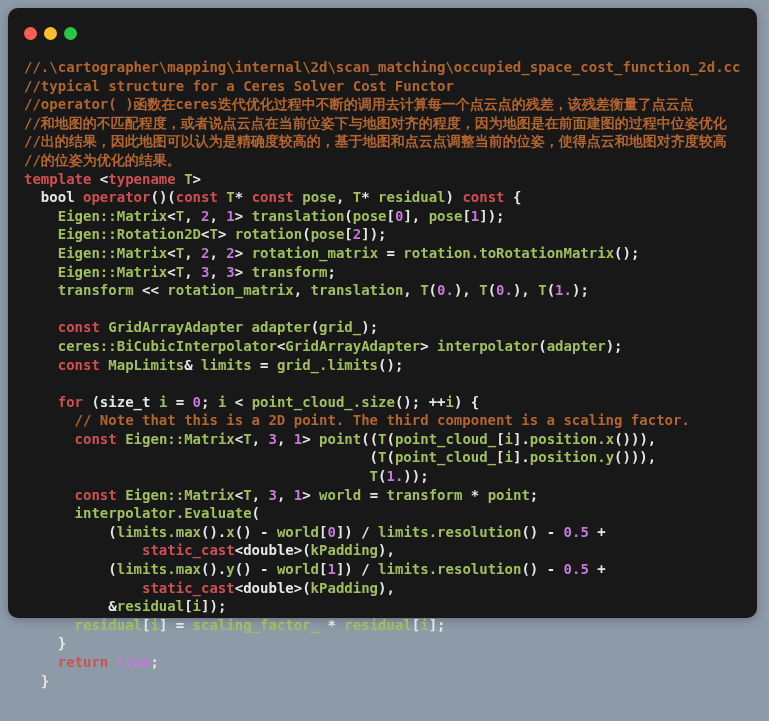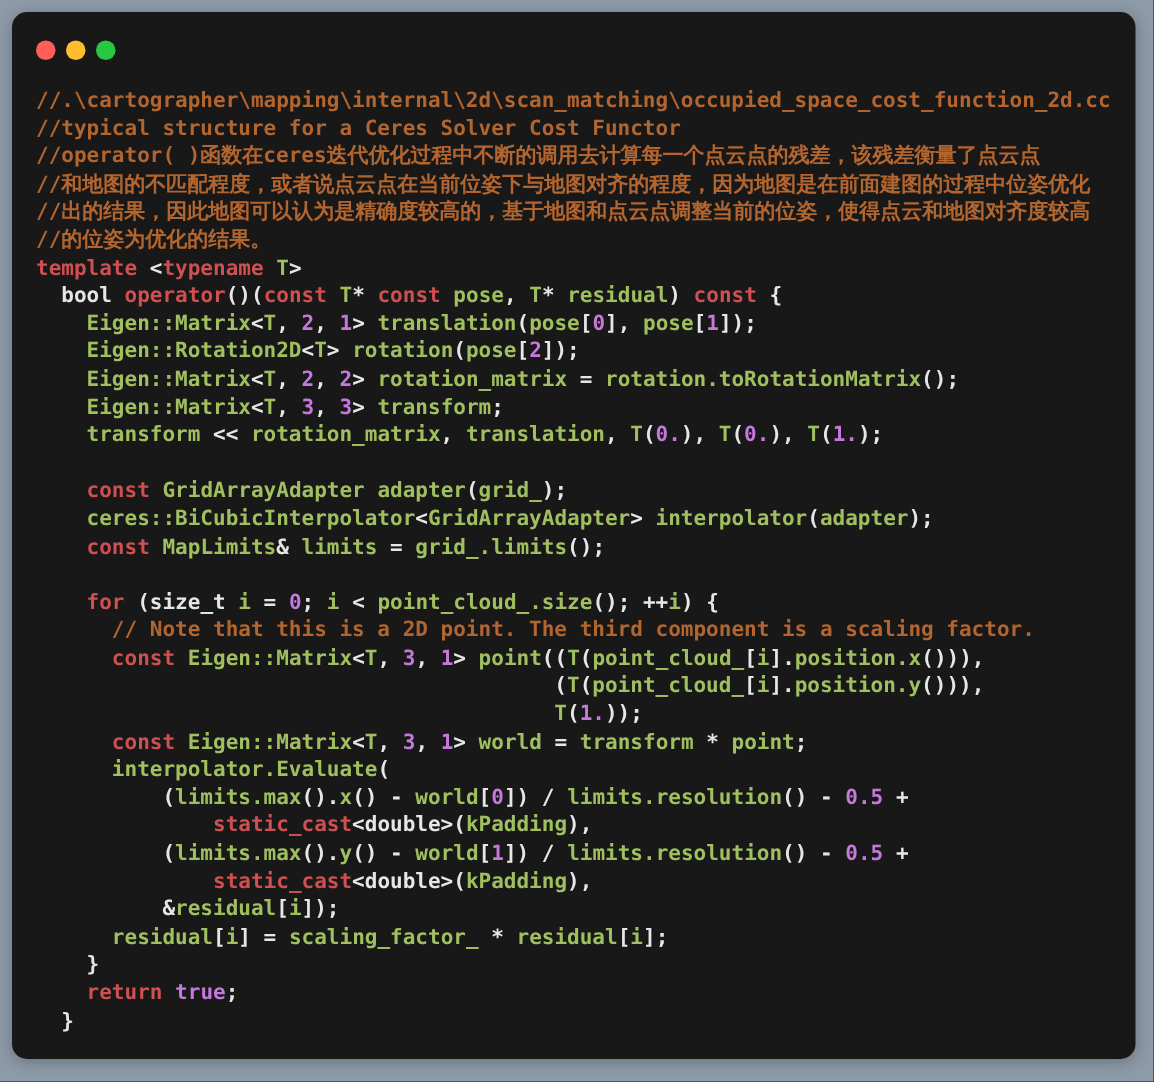--- a/index.html
+++ b/index.html
@@ -4,21 +4,21 @@
 <style>
   html,body{margin:0;padding:0;}
   body{
     width:769px;height:721px;
     background:#8d9aa8;
     font-family:"DejaVu Sans Mono","Liberation Mono",monospace;
     overflow:hidden;
   }
   .code-window{
     position:absolute;left:8px;top:8px;
-    width:749px;height:698px;
+    width:749px;height:610px;
     background:#181818;
     border-radius:10px;
     box-sizing:border-box;
     padding:18px 28px 14px 16px;
     box-shadow:0 2px 10px rgba(0,0,0,.25);
   }
   .window-controls{height:14px;display:flex;align-items:center;gap:7px;}
   .traffic-light{
     width:13px;height:13px;border-radius:50%;
     display:inline-block;border:none;padding:0;cursor:pointer;

